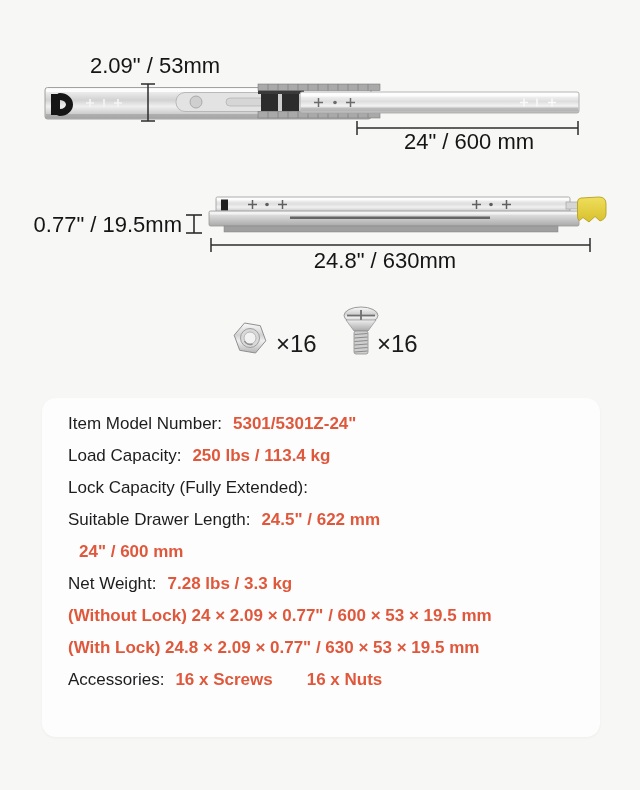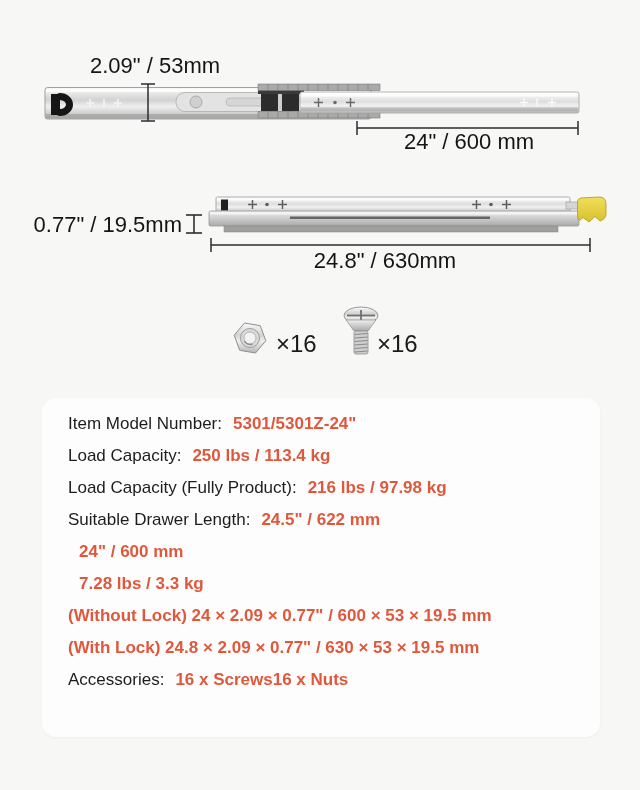--- a/index.html
+++ b/index.html
@@ -49,21 +49,21 @@
     display:flex;
     align-items:flex-start;
     height:32px;
     line-height:32px;
     font-size:17px;
     white-space:nowrap;
   }
   .row .lbl{color:#1d1d1f;}
   .row .val{color:#e0583c;font-weight:700;margin-left:11px;}
   .row.value-only .val{margin-left:0;}
-  .row .val2{color:#e0583c;font-weight:700;margin-left:0;}
+  .row .val2{color:#e0583c;font-weight:700;margin-left:34px;}
 </style>
 </head>
 <body>
 
 <div class="canvas">
 
   <svg class="art" width="640" height="380" viewBox="0 0 640 380">
     <defs>
       <linearGradient id="gA" x1="0" y1="0" x2="0" y2="1">
         <stop offset="0" stop-color="#fafafa"></stop>
@@ -226,31 +226,31 @@
   <div class="spec-panel">
     <div class="row">
       <span class="lbl">Item Model Number:</span>
       <span class="val">5301/5301Z-24"</span>
     </div>
     <div class="row">
       <span class="lbl">Load Capacity:</span>
       <span class="val">250 lbs / 113.4 kg</span>
     </div>
     <div class="row">
-      <span class="lbl">Load Capacity (Fully Product):</span>
-      <span class="val">216 lbs / 97.98 kg</span>
+      <span class="lbl">Lock Capacity (Fully Extended):</span>
     </div>
     <div class="row">
       <span class="lbl">Suitable Drawer Length:</span>
       <span class="val">24.5" / 622 mm</span>
     </div>
     <div class="row">
       <span class="val">24" / 600 mm</span>
     </div>
     <div class="row">
+      <span class="lbl">Net Weight:</span>
       <span class="val">7.28 lbs / 3.3 kg</span>
     </div>
     <div class="row value-only">
       <span class="val">(Without Lock) 24 × 2.09 × 0.77" / 600 × 53 × 19.5 mm</span>
     </div>
     <div class="row value-only">
       <span class="val">(With Lock) 24.8 × 2.09 × 0.77" / 630 × 53 × 19.5 mm</span>
     </div>
     <div class="row">
       <span class="lbl">Accessories:</span>

